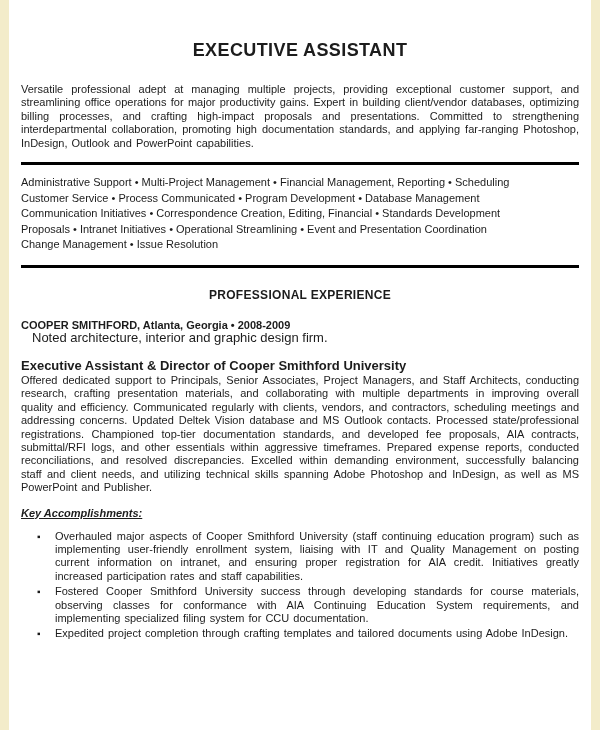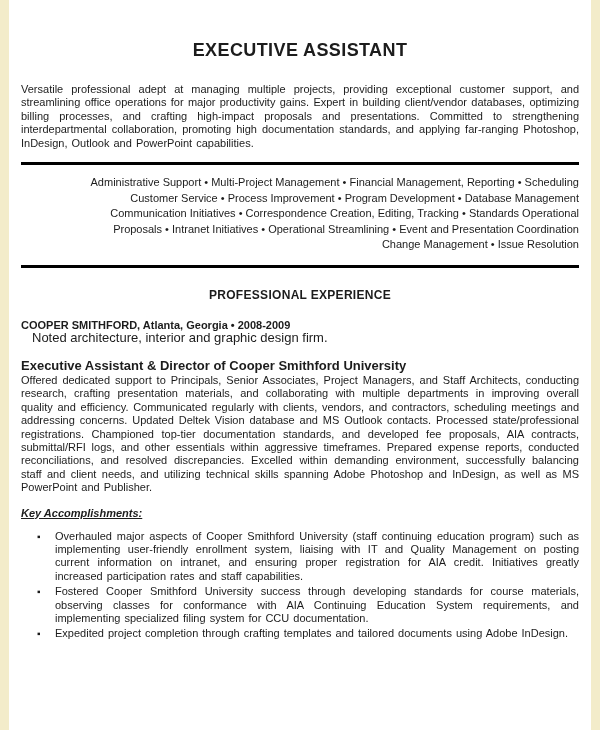--- a/index.html
+++ b/index.html
@@ -42,21 +42,21 @@
     text-align: justify;
     word-spacing: 1px;
   }
 
   .rule {
     border: none;
     border-top: 3px solid #000000;
     margin: 12px 0 10px 0;
   }
 
-  .skills { text-align: right; }
+  .skills { text-align: left; }
   .skill-line {
     font-size: 11px;
     line-height: 15.5px;
   }
 
   .section-title {
     margin-top: 20px;
     text-align: center;
     font-size: 12px;
     font-weight: bold;
@@ -128,22 +128,22 @@
   <div class="content">
 
     <h1 class="resume-title">EXECUTIVE ASSISTANT</h1>
 
     <p class="summary">Versatile professional adept at managing multiple projects, providing exceptional customer support, and streamlining office operations for major productivity gains. Expert in building client/vendor databases, optimizing billing processes, and crafting high-impact proposals and presentations. Committed to strengthening interdepartmental collaboration, promoting high documentation standards, and applying far-ranging Photoshop, InDesign, Outlook and PowerPoint capabilities.</p>
 
     <hr class="rule">
 
     <div class="skills">
       <div class="skill-line">Administrative Support • Multi-Project Management • Financial Management, Reporting • Scheduling</div>
-      <div class="skill-line">Customer Service • Process Improvement • Program Development • Database Management</div>
-      <div class="skill-line">Communication Initiatives • Correspondence Creation, Editing, Tracking • Standards Operational</div>
+      <div class="skill-line">Customer Service • Process Communicated • Program Development • Database Management</div>
+      <div class="skill-line">Communication Initiatives • Correspondence Creation, Editing, Financial • Standards Development</div>
       <div class="skill-line">Proposals • Intranet Initiatives • Operational Streamlining • Event and Presentation Coordination</div>
       <div class="skill-line">Change Management • Issue Resolution</div>
     </div>
 
     <hr class="rule">
 
     <h2 class="section-title">PROFESSIONAL EXPERIENCE</h2>
 
     <p class="employer-line">COOPER SMITHFORD, Atlanta, Georgia • 2008-2009</p>
     <p class="employer-note">Noted architecture, interior and graphic design firm.</p>

